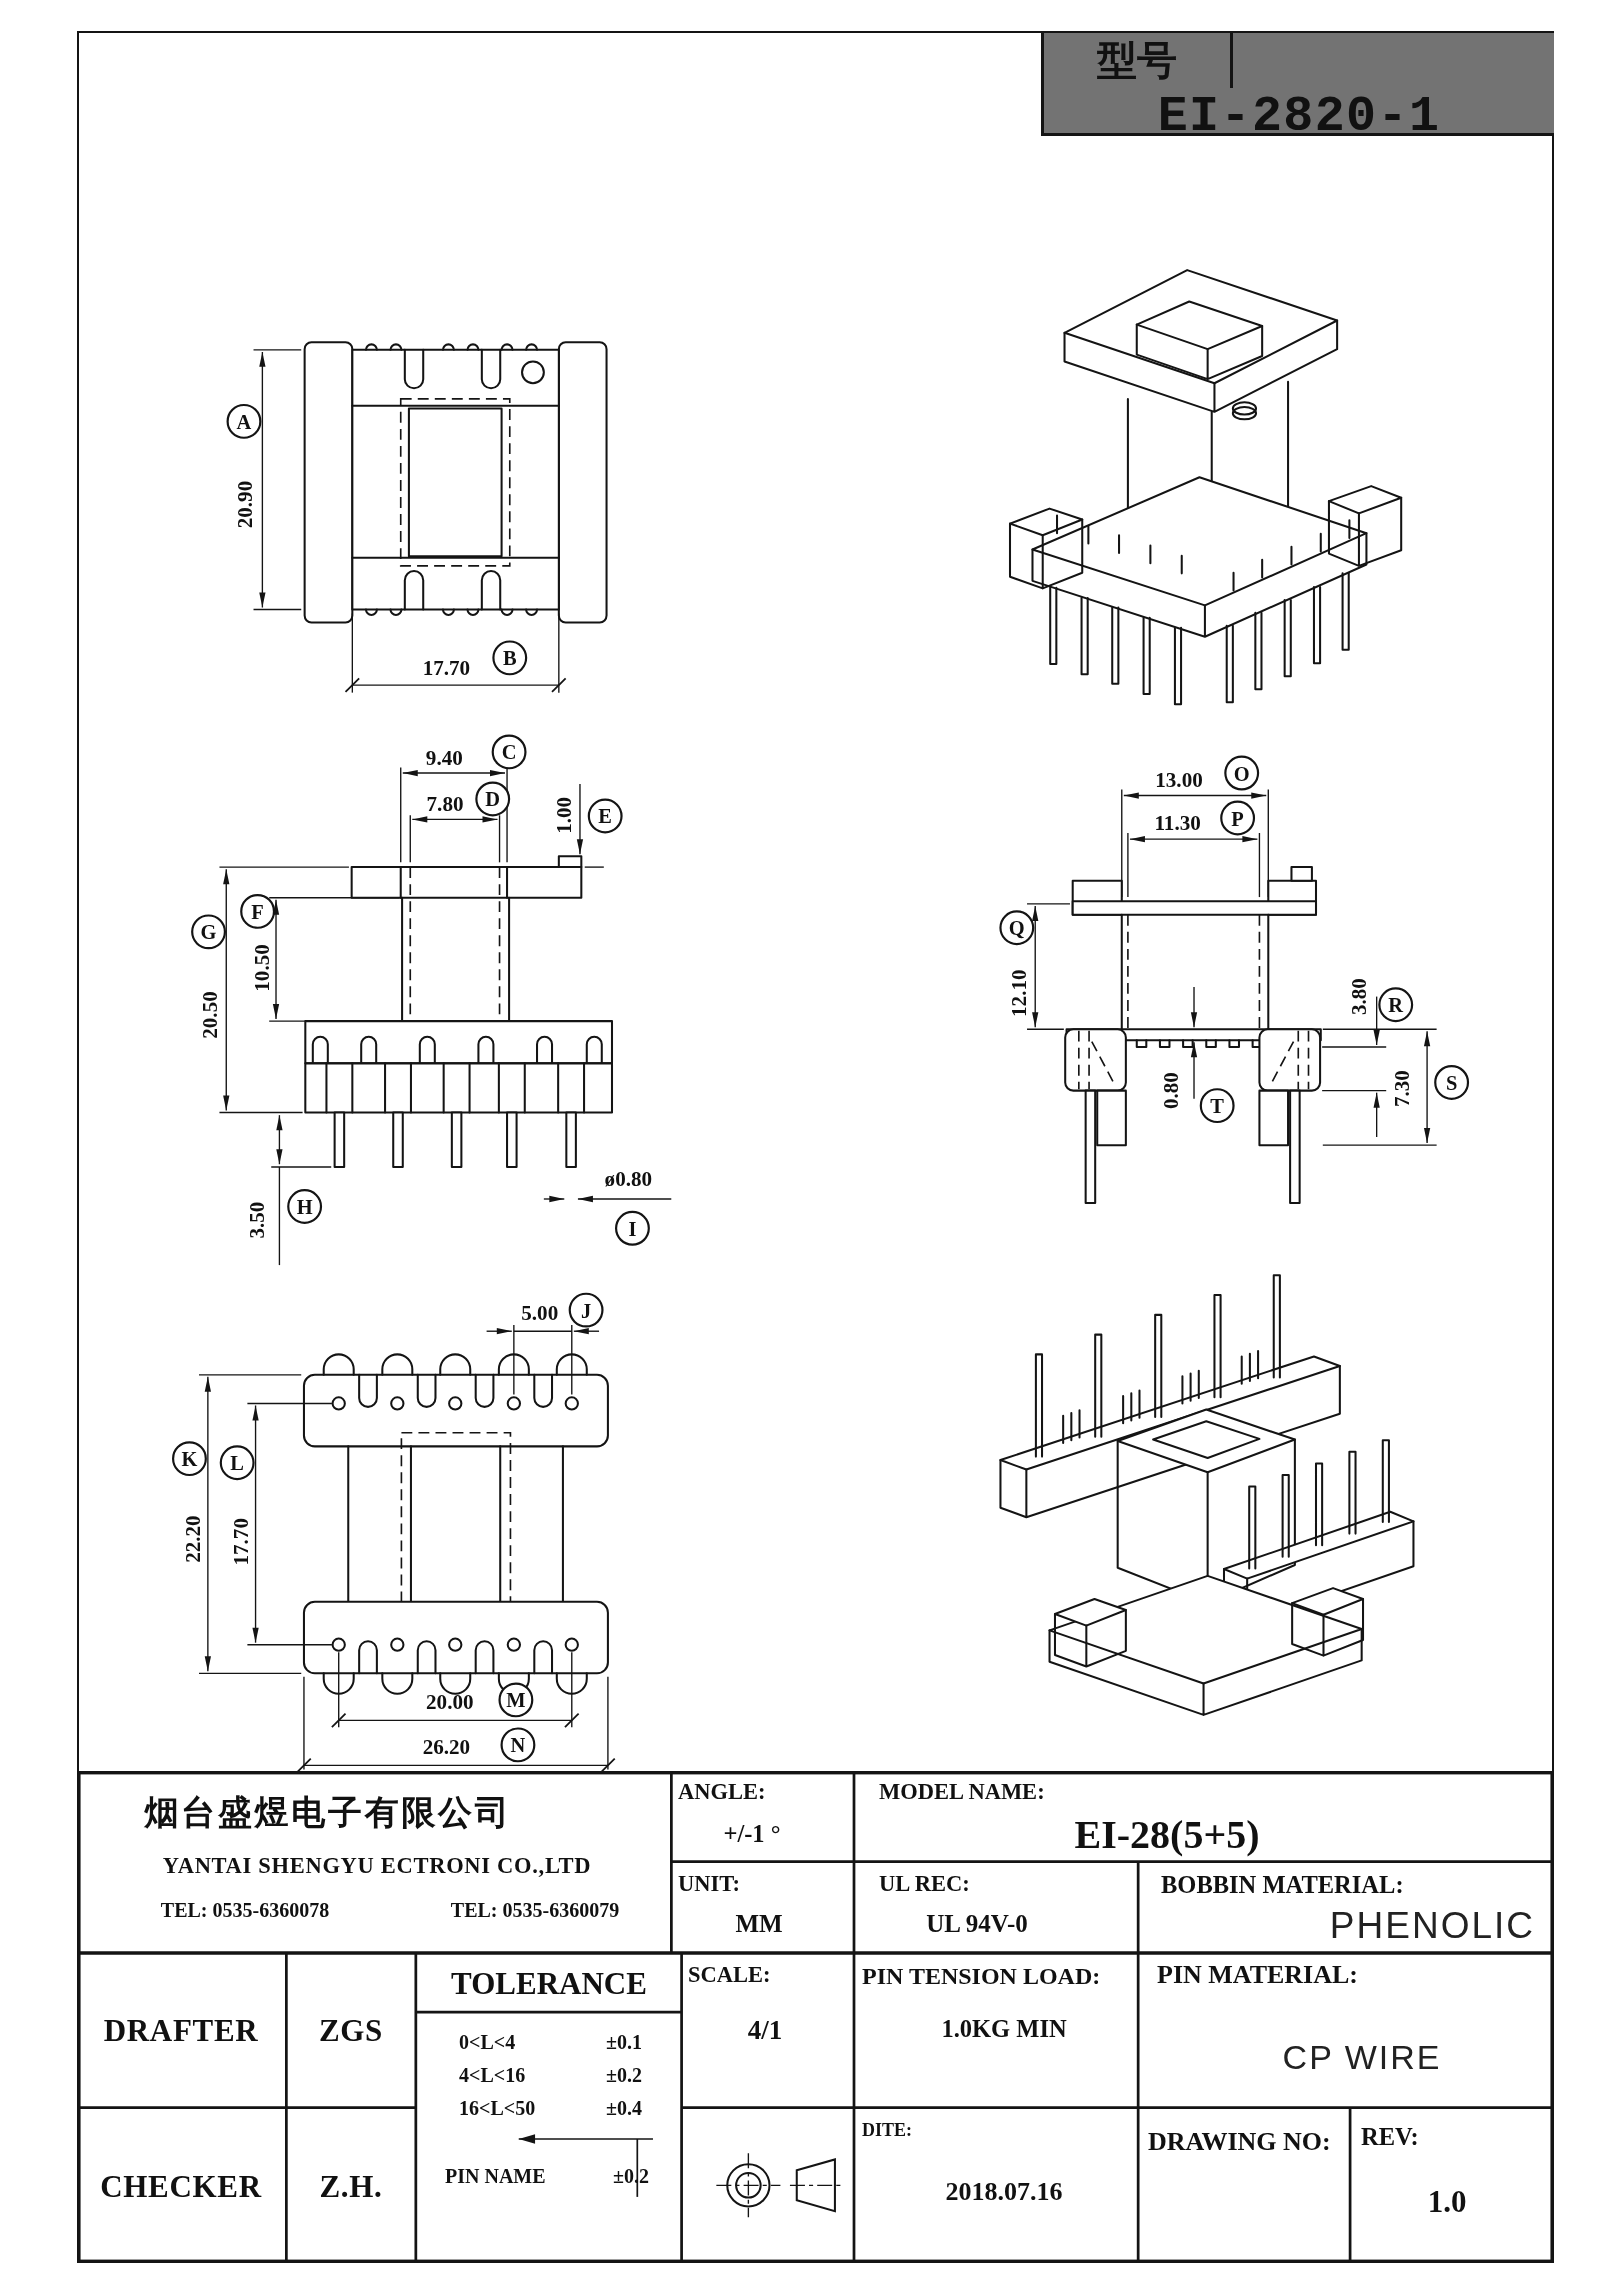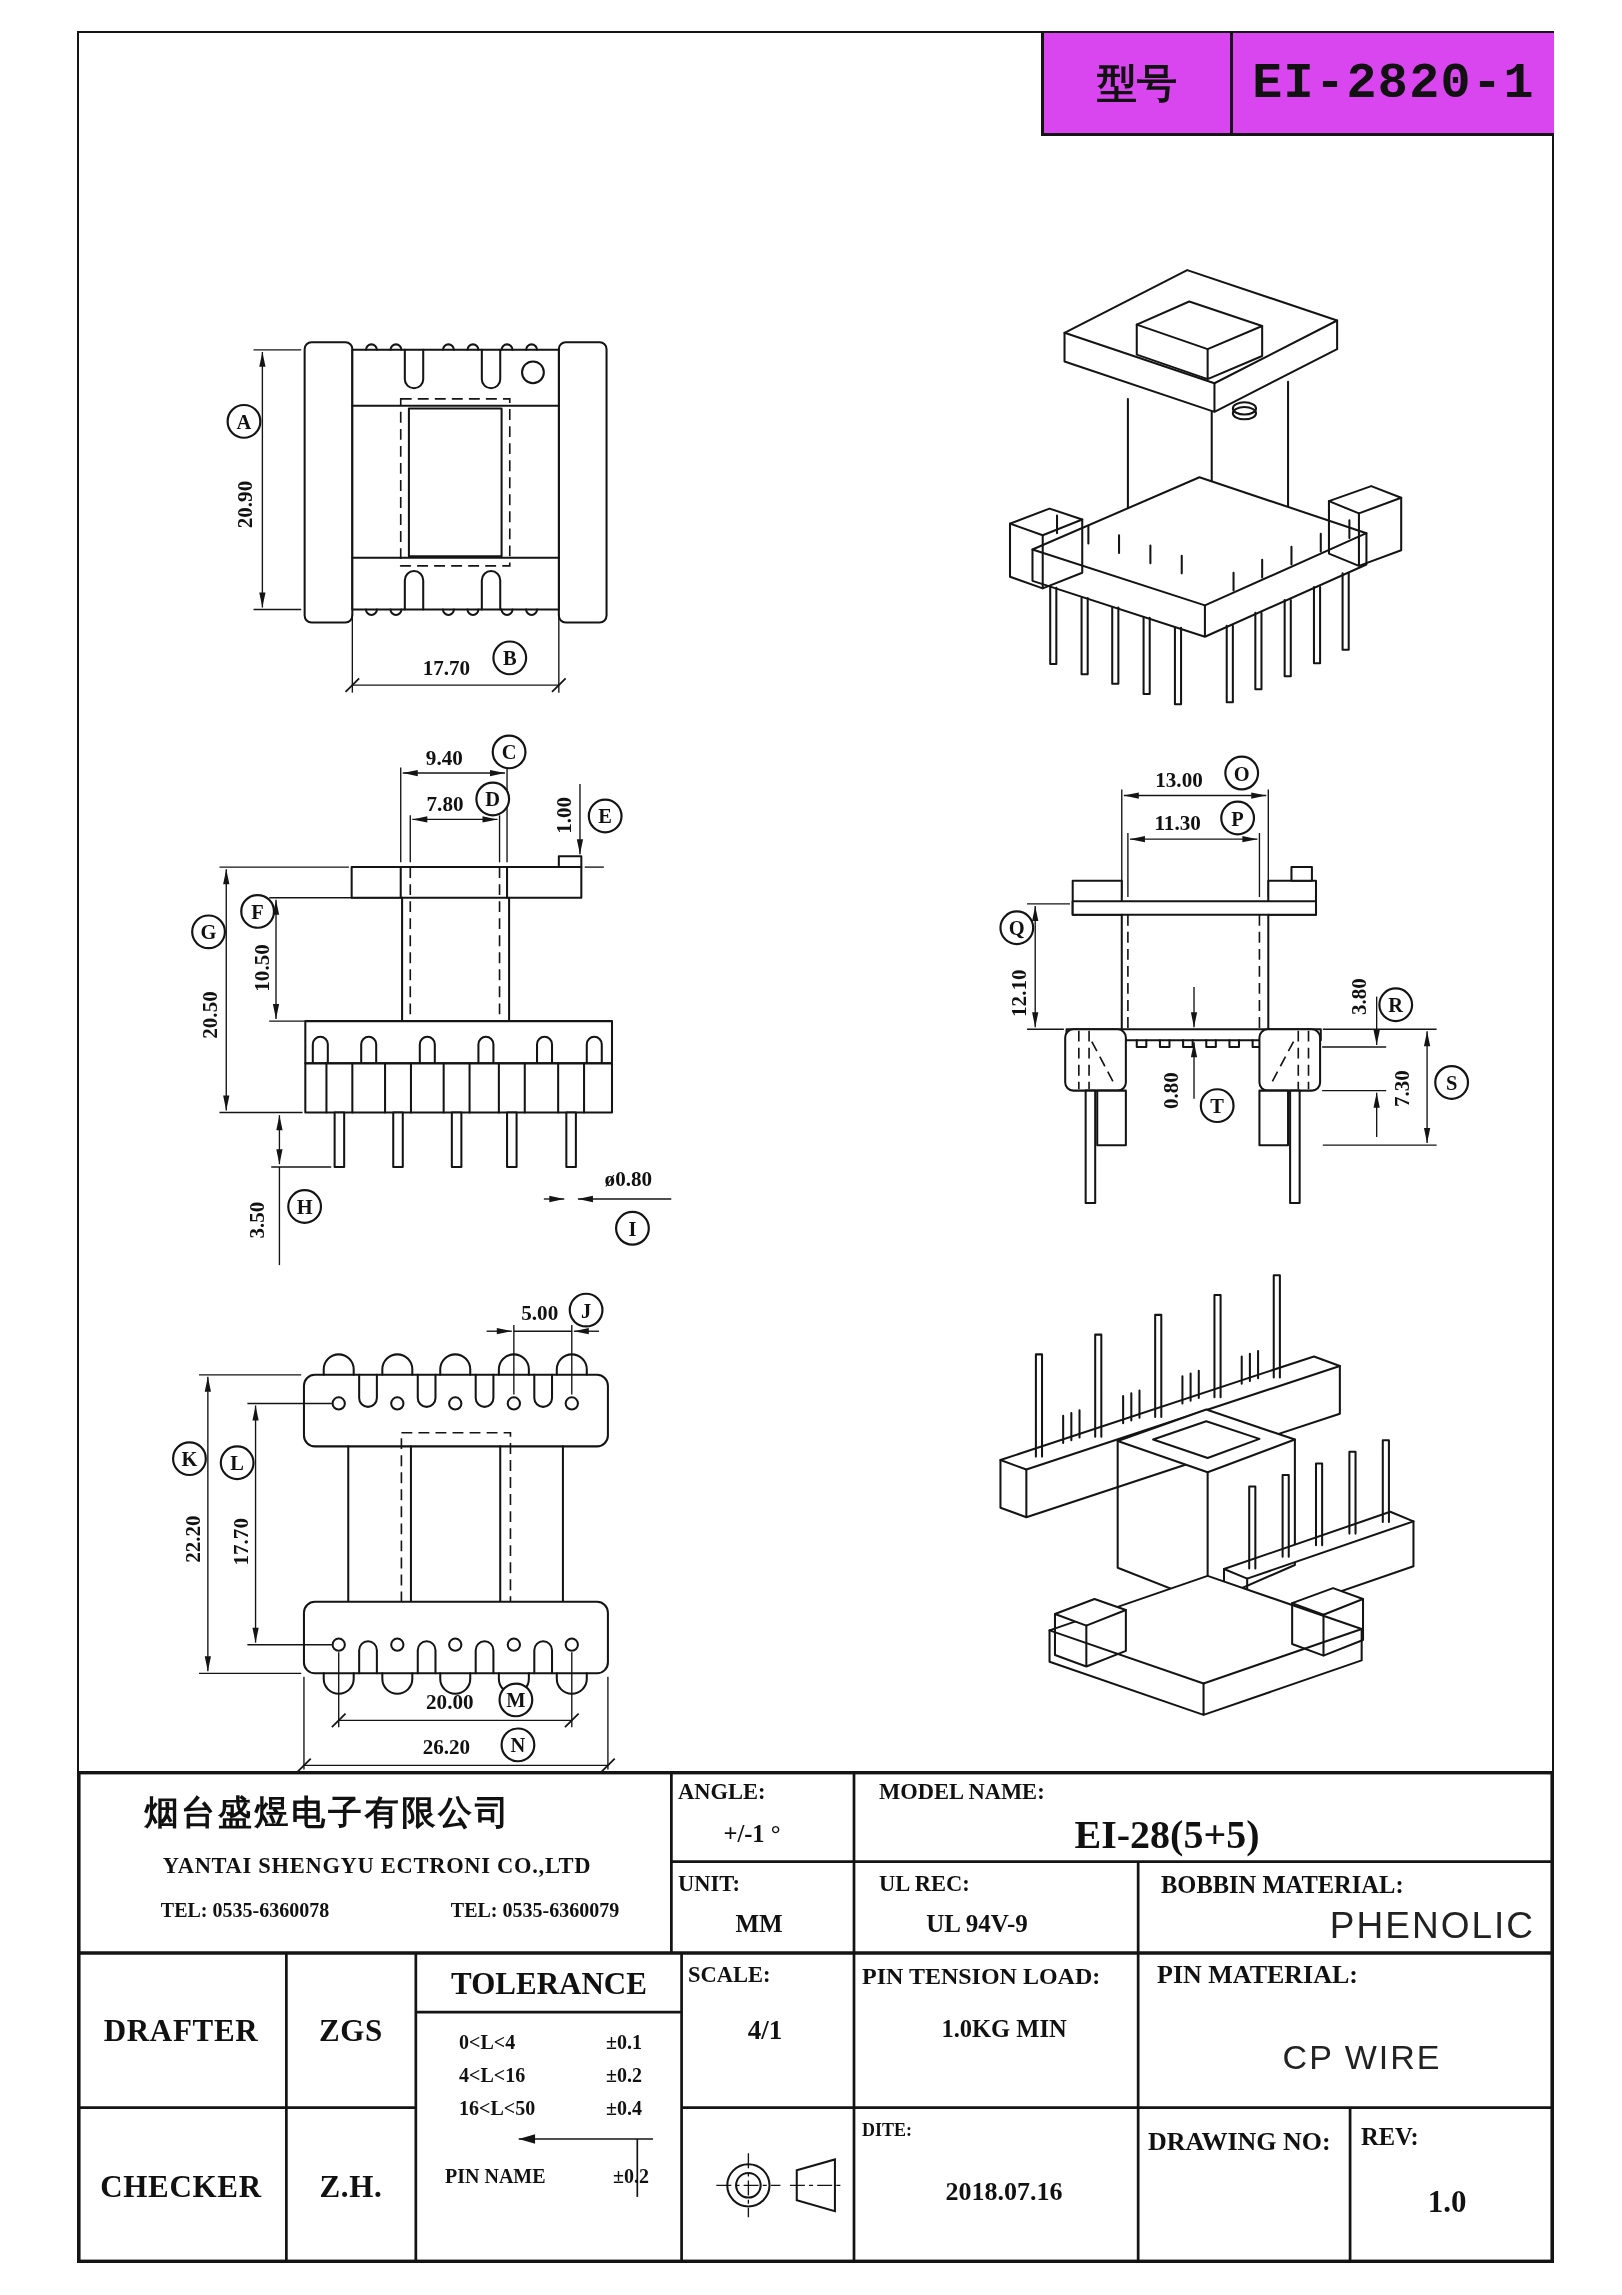--- a/index.html
+++ b/index.html
@@ -3,21 +3,21 @@
 <meta charset="utf-8">
 <style>
   html,body{margin:0;padding:0;background:#fff;}
   #page{position:relative;width:1622px;height:2295px;background:#fff;overflow:hidden;
         font-family:"Liberation Serif",serif;color:#111;}
   #frame{position:absolute;left:77px;top:31px;width:1477px;height:2232px;
          border:2px solid #141414;box-sizing:border-box;}
   
   #model-block{position:absolute;left:1041px;top:33px;width:513px;height:103px;
                display:flex;border-left:3.4px solid #141414;border-bottom:3.4px solid #141414;
-               box-sizing:border-box;background:#d946ef;}
+               box-sizing:border-box;background:#737373;flex-direction:column;}
   #model-block .mlabel{width:189px;border-right:3.4px solid #141414;box-sizing:border-box;
                display:flex;align-items:center;justify-content:center;
                font-size:40px;font-weight:bold;}
   #model-block .mvalue{flex:1;display:flex;align-items:center;justify-content:center;
                font-size:50px;font-weight:bold;letter-spacing:1.4px;font-family:Liberation Mono, monospace;}
   
   #drawing{position:absolute;left:0;top:0;}
   #drawing path,#drawing rect,#drawing circle,#drawing line,#drawing polygon,#drawing polyline,#drawing ellipse{
       vector-effect:none;}
   .ol{fill:#fff;stroke:#141414;stroke-width:3;stroke-linejoin:round;}
@@ -422,21 +422,21 @@
     <div class="t tel ctr" style="left:458px;top:139px;">TEL: 0535-6360079</div>
 
     <div class="t lbl" style="left:601px;top:8.2px;">ANGLE:</div>
     <div class="t val ctr" style="left:675px;top:63px;font-size:24.5px;">+/-1 °</div>
     <div class="t lbl" style="left:802px;top:8.2px;">MODEL NAME:</div>
     <div class="t big ctr" style="left:1090px;top:63px;">EI-28(5+5)</div>
 
     <div class="t lbl" style="left:601px;top:100px;">UNIT:</div>
     <div class="t val ctr" style="left:682px;top:153px;">MM</div>
     <div class="t lbl" style="left:802px;top:100px;">UL REC:</div>
-    <div class="t val ctr" style="left:900px;top:153px;">UL 94V-9</div>
+    <div class="t val ctr" style="left:900px;top:153px;">UL 94V-0</div>
     <div class="t lbl" style="left:1084px;top:100px;font-size:24.5px;">BOBBIN MATERIAL:</div>
     <div class="t thin" style="right:19px;top:134px;font-size:37px;">PHENOLIC</div>
 
     <div class="t name ctr" style="left:104px;top:260px;">DRAFTER</div>
     <div class="t name ctr" style="left:274px;top:260px;">ZGS</div>
     <div class="t name ctr" style="left:104px;top:416px;">CHECKER</div>
     <div class="t name ctr" style="left:274px;top:416px;">Z.H.</div>
 
     <div class="t ctr" style="left:472px;top:213px;font-size:31px;font-weight:bold;">TOLERANCE</div>
     <div class="tolrow t" style="left:382px;top:260px;width:183px;">

